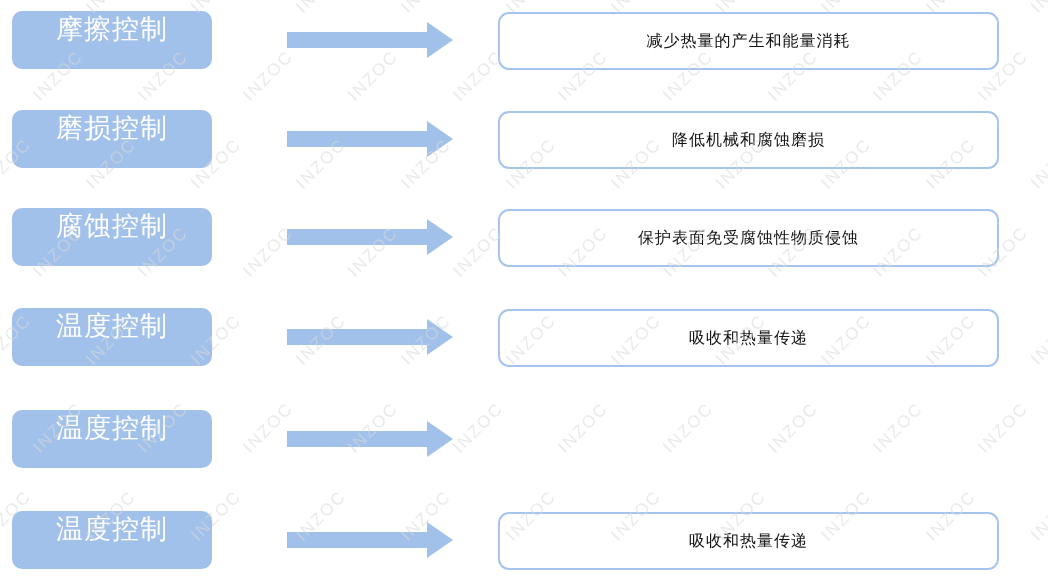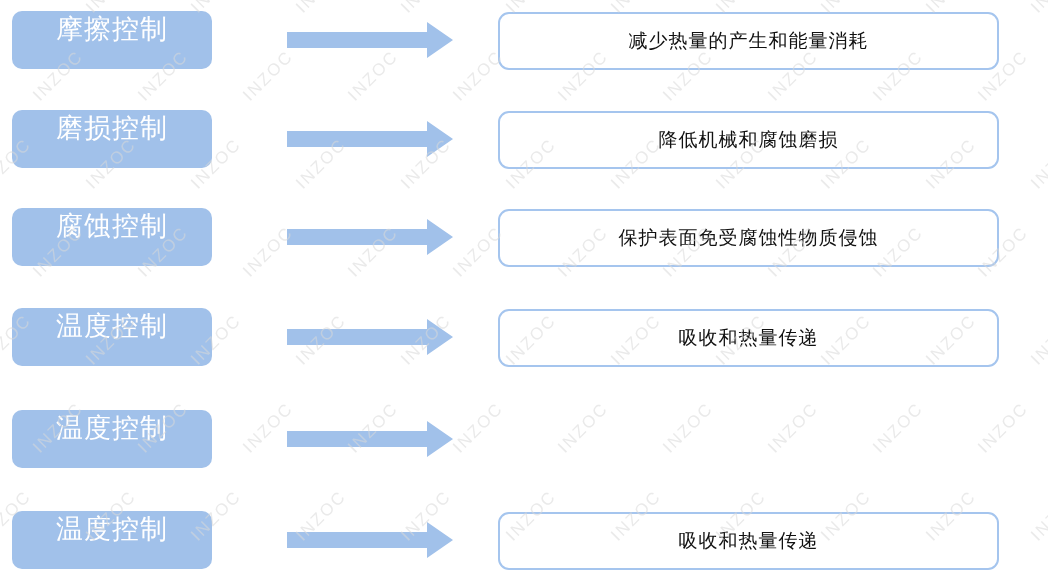--- a/index.html
+++ b/index.html
@@ -34,21 +34,21 @@
   .desc-box{
     position:absolute;left:498px;top:1px;
     width:497px;height:54px;
     background:#ffffff;
     border:2px solid var(--outline-blue,#a5c5ee);
     border-radius:11px;
     display:flex;align-items:center;justify-content:center;
   }
   .desc-box span{
     color:var(--desc-text,#111111);
-    font-size:19px;
+    font-size:16px;
     font-weight:500;
     letter-spacing:1px;
   }
   .watermark-layer{
     position:absolute;inset:0;
     pointer-events:none;
     z-index:5;
   }
   .watermark{
     position:absolute;

